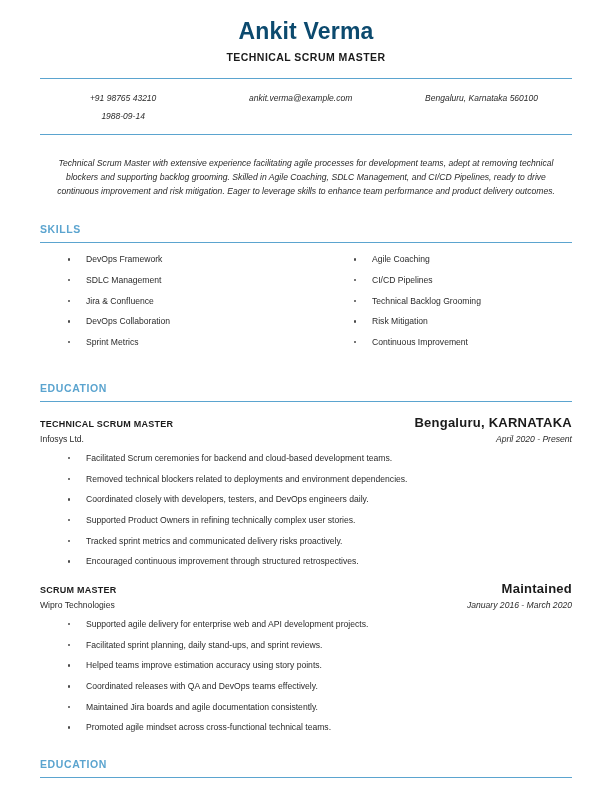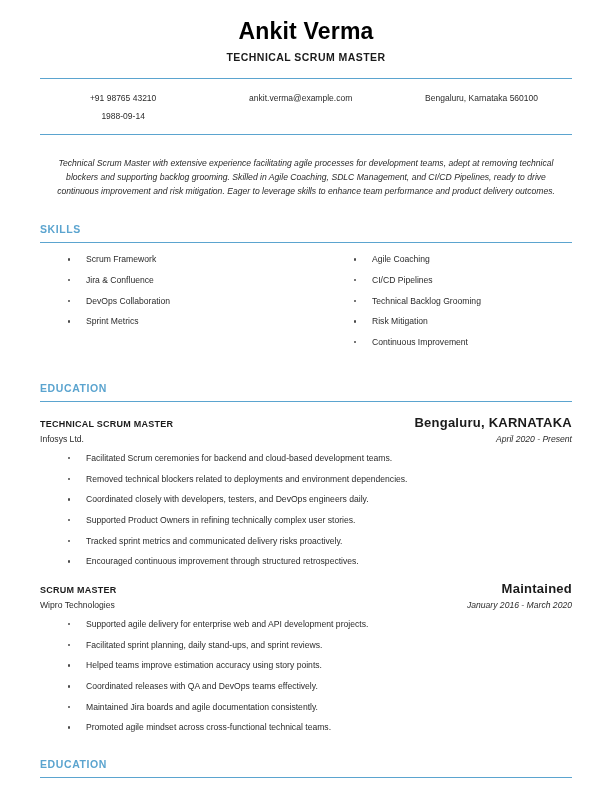--- a/index.html
+++ b/index.html
@@ -25,21 +25,21 @@
   }
 
   
   .header {
     padding-top: 18px;
     text-align: center;
   }
   .full-name {
     font-size: 23px;
     font-weight: bold;
-    color: #000000;
+    color: #0c4a6e;
     letter-spacing: 0.2px;
     line-height: 1.15;
     margin: 0;
   }
   .job-title {
     font-size: 10.5px;
     font-weight: bold;
     color: #1b1b1b;
     letter-spacing: 0.45px;
     margin-top: 7px;
@@ -52,20 +52,21 @@
   }
   .rule-header-top { margin-top: 15px; }
 
   
   .contact-row {
     display: flex;
     align-items: flex-start;
     padding: 14px 0 13px 0;
     font-size: 8.5px;
     color: #2b2b2b;
+    font-style: italic;
   }
   .contact-col {
     box-sizing: border-box;
   }
   .contact-col-left {
     width: 32%;
     text-align: center;
     padding-right: 4px;
   }
   .contact-col-mid {
@@ -240,21 +241,22 @@
   <div class="rule"></div>
 
   <div class="summary">Technical Scrum Master with extensive experience facilitating agile processes for development teams, adept at removing technical blockers and supporting backlog grooming. Skilled in Agile Coaching, SDLC Management, and CI/CD Pipelines, ready to drive continuous improvement and risk mitigation. Eager to leverage skills to enhance team performance and product delivery outcomes.</div>
 
   <div class="section">
     <div class="section-title">SKILLS</div>
     <div class="section-rule"></div>
     <div class="skills-wrap">
       <div class="skills-col skills-col-left">
         <ul class="bullets">
-          <li>Scrum Framework</li>
+          <li>DevOps Framework</li>
+          <li>SDLC Management</li>
           <li>Jira &amp; Confluence</li>
           <li>DevOps Collaboration</li>
           <li>Sprint Metrics</li>
         </ul>
       </div>
       <div class="skills-col skills-col-right">
         <ul class="bullets">
           <li>Agile Coaching</li>
           <li>CI/CD Pipelines</li>
           <li>Technical Backlog Grooming</li>

